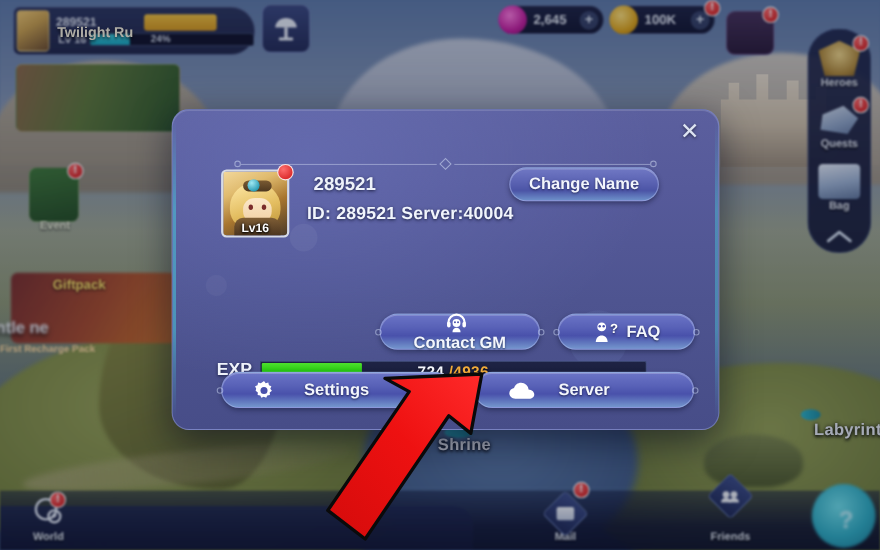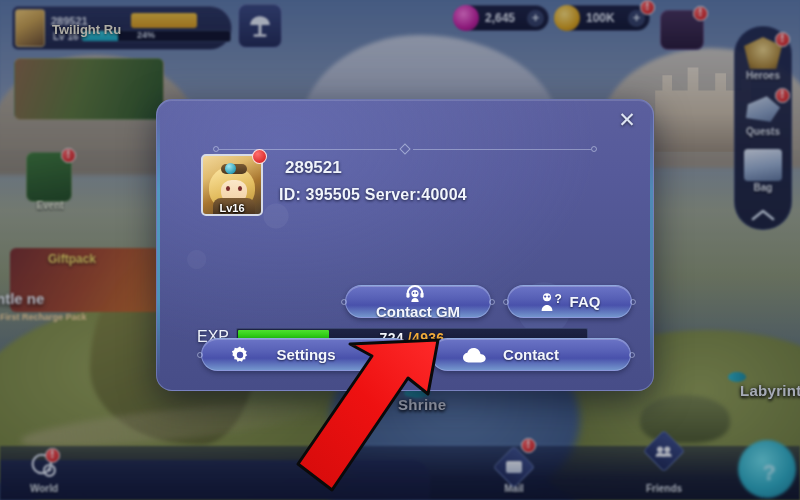--- a/index.html
+++ b/index.html
@@ -353,21 +353,21 @@
     border-radius:16px;
     background: linear-gradient(180deg,#7078c4 0%, #5a62b2 45%, #4b54a6 70%, #6d8fc9 100%);
     border:1px solid rgba(175,190,240,.5);
     color:#f2f5fc; font-size:15px; font-weight:bold; line-height:29px;
     box-shadow: inset 0 1px 0 rgba(255,255,255,.25), 0 2px 5px rgba(10,14,40,.45);
     text-shadow:0 1px 2px rgba(10,14,40,.6);
   }
 
   
   #exp-label {
-    position:absolute; left:40px; top:228px; color:#eef2fa; font-size:16px; font-weight:normal;
+    position:absolute; left:40px; top:228px; color:#eef2fa; font-size:16px; font-weight:bold;
     text-shadow:0 1px 3px rgba(10,14,40,.8);
   }
   #exp-bar {
     position:absolute; left:79px; top:228px; width:352px; height:19px; border-radius:2px;
     background: linear-gradient(180deg,#1e2344,#171b38);
     border:1px solid rgba(90,105,160,.55); overflow:hidden;
   }
   #exp-fill {
     position:absolute; left:1px; top:1px; bottom:1px; width:26%;
     background: linear-gradient(180deg,#4ee02e 0%, #22c40c 55%, #16a806 100%);
@@ -586,22 +586,23 @@
       <div class="av-goggle"></div>
       <div class="av-lens"></div>
       <div class="av-eye l"></div>
       <div class="av-eye r"></div>
       <div class="av-body"></div>
       <div id="p-lv">Lv16</div>
     </div>
     <div id="p-reddot"></div>
 
     <div id="p-name">289521</div>
-    <div id="p-meta">ID: 395505  Server:40004</div>
-
+    <div id="p-meta">ID: 289521  Server:40004</div>
+
+    <div id="btn-change-name">Change Name</div>
 
     <div id="exp-label">EXP</div>
     <div id="exp-bar">
       <div id="exp-fill" style="width: 26%;"></div>
       <div id="exp-text">
         <span id="exp-cur">724</span>
         <span id="exp-max">/4936</span>
       </div>
     </div>
 
@@ -650,21 +651,21 @@
       <span class="hinge" style="right:-5px;"></span>
     </div>
 
     <div id="b-server" class="act-btn act-blue">
       <span class="hinge" style="left:-5px;"></span>
       <span class="bi" style="position:absolute; left:30px; width:26px; height:18px;">
         <svg viewBox="0 0 26 18">
           <path d="M6.5 16.5C3.4 16.5 1 14.3 1 11.6c0-2.4 1.8-4.4 4.3-4.8C6.1 4 8.6 2 11.7 2c3.6 0 6.5 2.7 6.8 6.1 2.9.1 5.2 2.2 5.2 4.5 0 2.2-2 3.9-4.7 3.9z" fill="#ffffff"></path>
         </svg>
       </span>
-      <span class="lbl">Contact</span>
+      <span class="lbl">Server</span>
       <span class="hinge" style="right:-5px;"></span>
     </div>
   </div>
 
   <div id="red-arrow">
     <svg viewBox="0 0 210 162" preserveAspectRatio="none">
       <defs>
         <linearGradient id="argrad" x1="0%" y1="100%" x2="100%" y2="0%">
           <stop offset="0%" stop-color="#d40b0b"></stop>
           <stop offset="55%" stop-color="#ee1111"></stop>

